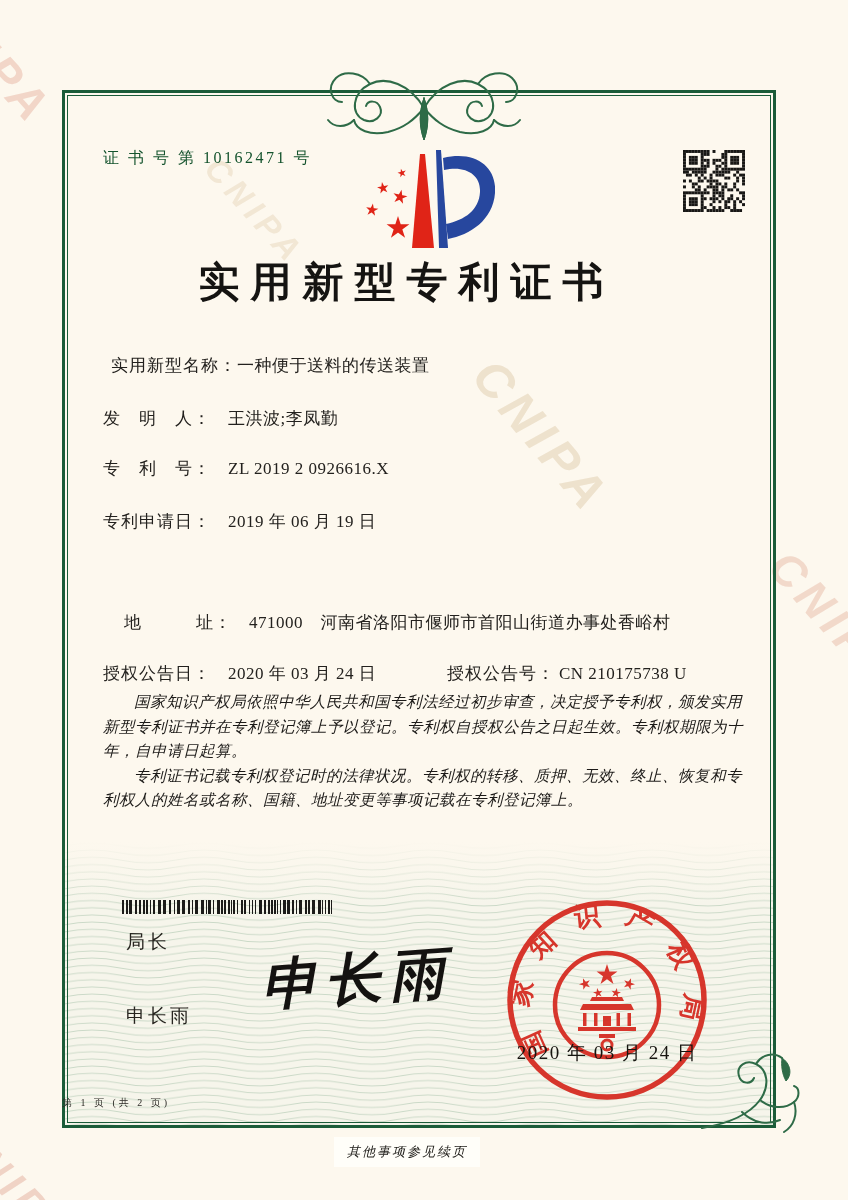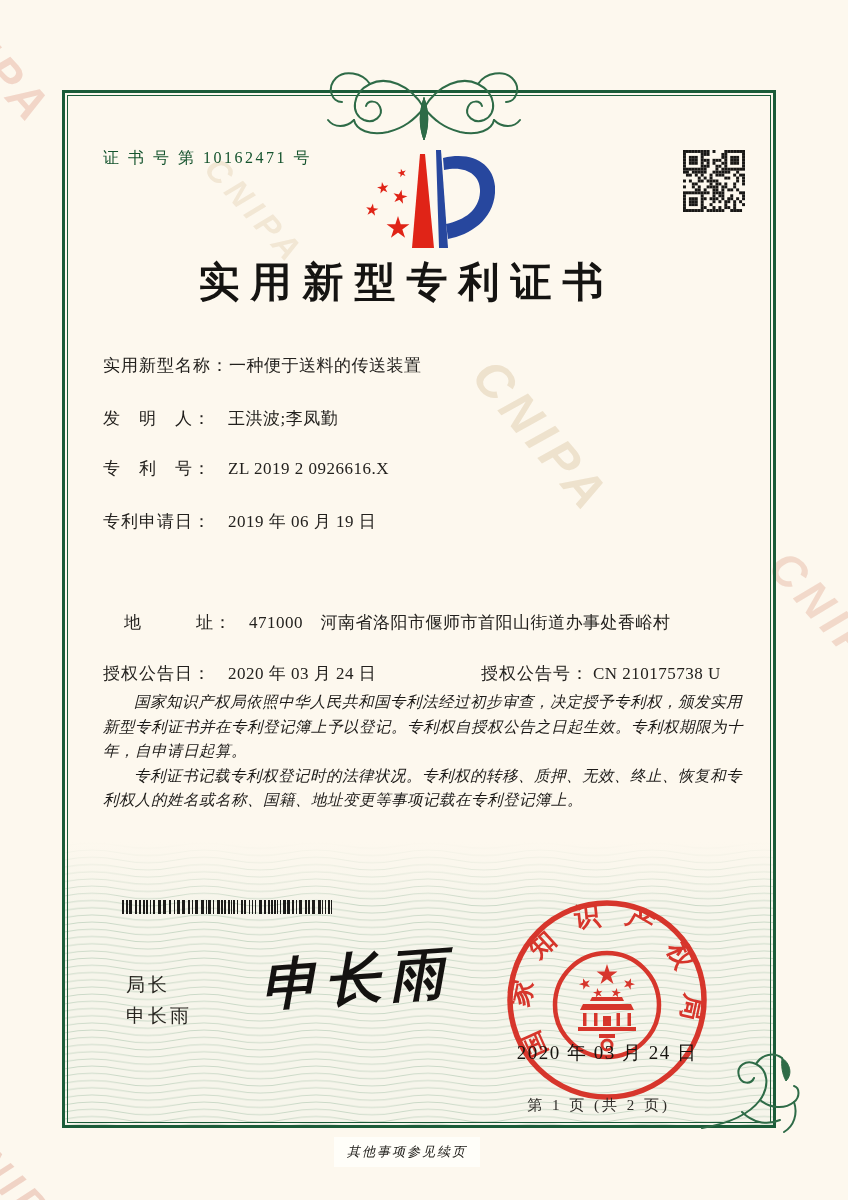--- a/index.html
+++ b/index.html
@@ -40,52 +40,52 @@
   .qr   { position:absolute; left:683px; top:150px; width:62px; height:62px; }
   .title { position:absolute; left:62px; top:255px; width:678px; text-align:center;
            font-size:41px; font-weight:700; letter-spacing:11px; text-indent:11px;
            color:#151412; }
 
   
   .field-row { position:absolute; left:103px; width:660px; font-size:17px;
                color:#23211e; white-space:nowrap; }
   .field-label { display:inline-block; min-width:125px; letter-spacing:1px; }
   .field-value { letter-spacing:0.5px; }
-  .r0 { top:354px; } .r1 { top:407px; } .r2 { top:457px; }
+  .r0 { top:354px;margin-left:8px; } .r1 { top:407px; } .r2 { top:457px; }
   .r3 { top:510px; } .r4 { top:561px; } .r5 { top:611px;margin-left:21px; }
   .grant-row { top:662px; }
   .grant-second { position:absolute; left:344px; top:0; white-space:nowrap; }
-  .grant-second .field-label { min-width:112px;margin-left:34px; }
+  .grant-second .field-label { min-width:112px; }
 
   
   .body-text { position:absolute; left:103px; top:690px; width:644px;
                font-size:15.5px; line-height:24.5px; font-style:italic;
                color:#1c1a18; letter-spacing:0.5px; }
   .body-text p { text-indent:2em; }
 
   
   .waves   { position:absolute; left:64px; top:842px; }
   .barcode { position:absolute; left:122px; top:900px; width:216px; height:14px; }
 
-  .signer-title { position:absolute; left:126px; top:972px;  font-size:19px;
+  .signer-title { position:absolute; left:126px; top:929px;  font-size:19px;
                   font-family:"Liberation Sans","DejaVu Sans",sans-serif;
                   letter-spacing:3px; color:#26241f; }
   .signer-name  { position:absolute; left:126px; top:1003px; font-size:19px;
                   font-family:"Liberation Sans","DejaVu Sans",sans-serif;
                   letter-spacing:3px; color:#26241f; }
   .signature { position:absolute; left:252px; top:942px; width:210px; text-align:center;
                font-size:56px; font-style:italic; font-weight:700; letter-spacing:8px;
                transform:rotate(-4deg); color:#141210; }
 
   .seal { position:absolute; left:504px; top:897px; width:206px; height:206px; opacity:.93; }
   .seal-date { position:absolute; left:504px; top:1040px; width:206px; text-align:center;
                font-size:19px; letter-spacing:1.5px; color:#16140f; }
 
-  .page-num { position:absolute; left:62px; top:1096px; width:608px; text-align:right;
-              font-size:15px; letter-spacing:3px; color:#2e2c28; }
+  .page-num { position:absolute; left:62px; top:1096px; width:608px; text-align:left;
+              font-size:10px; letter-spacing:3px; color:#2e2c28; }
   .cont-note { position:absolute; left:334px; top:1137px; background:#fffef9;
                padding:6px 13px; font-size:13px; font-style:italic;
                letter-spacing:2px; color:#23211d; }
 </style>
 </head>
 <body>
 
 <svg width="0" height="0" aria-hidden="true">
   <defs>
     <path id="st" d="M0 -1 L0.5878 0.809 L-0.9511 -0.309 L0.9511 -0.309 L-0.5878 0.809 Z"></path>

